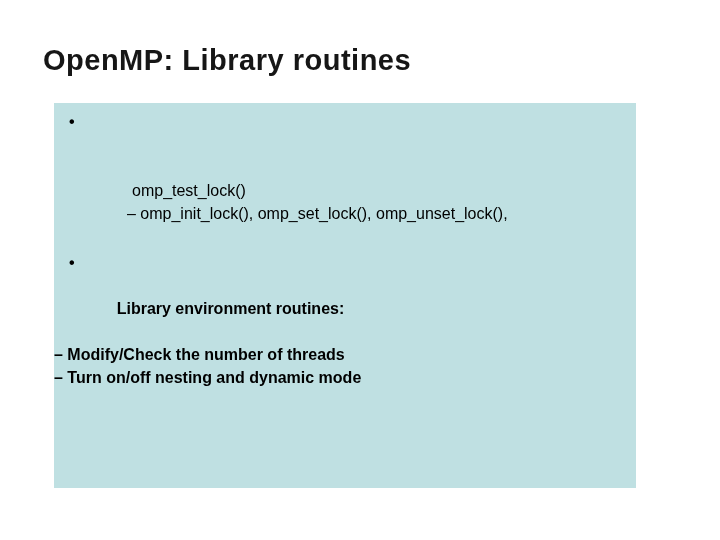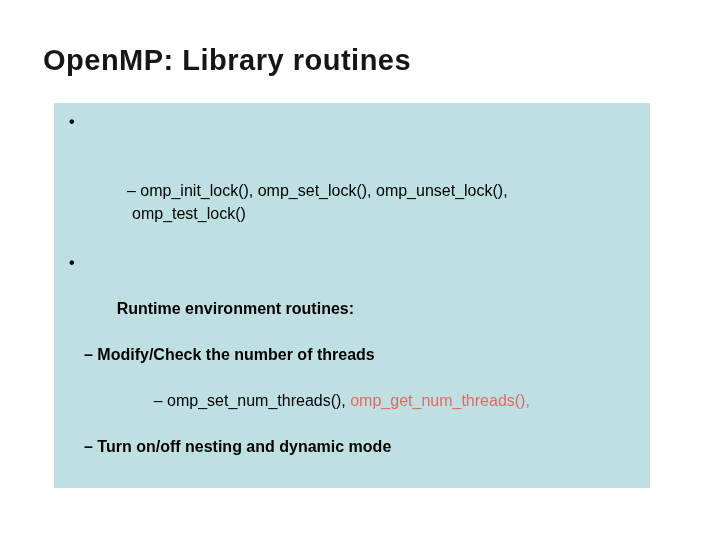--- a/index.html
+++ b/index.html
@@ -2,21 +2,21 @@
 <html style="--page_bg: #ffffff; --box_bg: #bfe0e2; --title_color: #161616; --body_color: #000000; --accent_red: #de6a61;"><head>
 <meta charset="utf-8">
 <style>
   html, body {
     margin: 0;
     padding: 0;
     background: #ffffff;
   }
   .slide {
     position: relative;
-    width: 720px;
+    width: 636px;
     height: 540px;
     background: var(--page_bg, #ffffff);
     overflow: hidden;
     font-family: "Liberation Sans", sans-serif;
   }
   .slide-title {
     position: absolute;
     left: 43px;
     top: 44px;
     font-size: 29px;
@@ -46,46 +46,43 @@
 
   .bullet-line {
     position: relative;
     padding-left: 36px;
   }
   .bullet-marker {
     position: absolute;
     left: 15px;
     top: 0;
   }
-  .ind-l1   { padding-left: 30px; }  
+  .ind-l1   { }  
   .ind-l2   { padding-left: 73px; }  
   .ind-l2w  { padding-left: 78px; }  
   .section-gap { margin-top: 26px; }
 </style>
 </head>
 <body>
 
 <div class="slide">
 
   <div class="slide-title">OpenMP: Library routines</div>
 
   <div class="content-box">
 
     <div class="line bold bullet-line">
       <span class="bullet-marker">•</span>
     </div>
+    <div class="line ind-l2w">omp_test_lock()</div>
     <div class="line ind-l2">– omp_init_lock(), omp_set_lock(), omp_unset_lock(),</div>
-    <div class="line ind-l2w">omp_test_lock()</div>
 
     <div class="line bold bullet-line section-gap">
       <span class="bullet-marker">•</span>
-      <span>Runtime environment routines:</span>
+      <span>Library environment routines:</span>
     </div>
 
     <div class="line bold ind-l1">– Modify/Check the number of threads</div>
-    <div class="line ind-l2">
-      <span>– omp_set_num_threads(), </span><span class="red">omp_get_num_threads(),</span>
-    </div>
 
     <div class="line bold ind-l1">– Turn on/off nesting and dynamic mode</div>
 
   </div>
 </div>
 
 </body></html>

